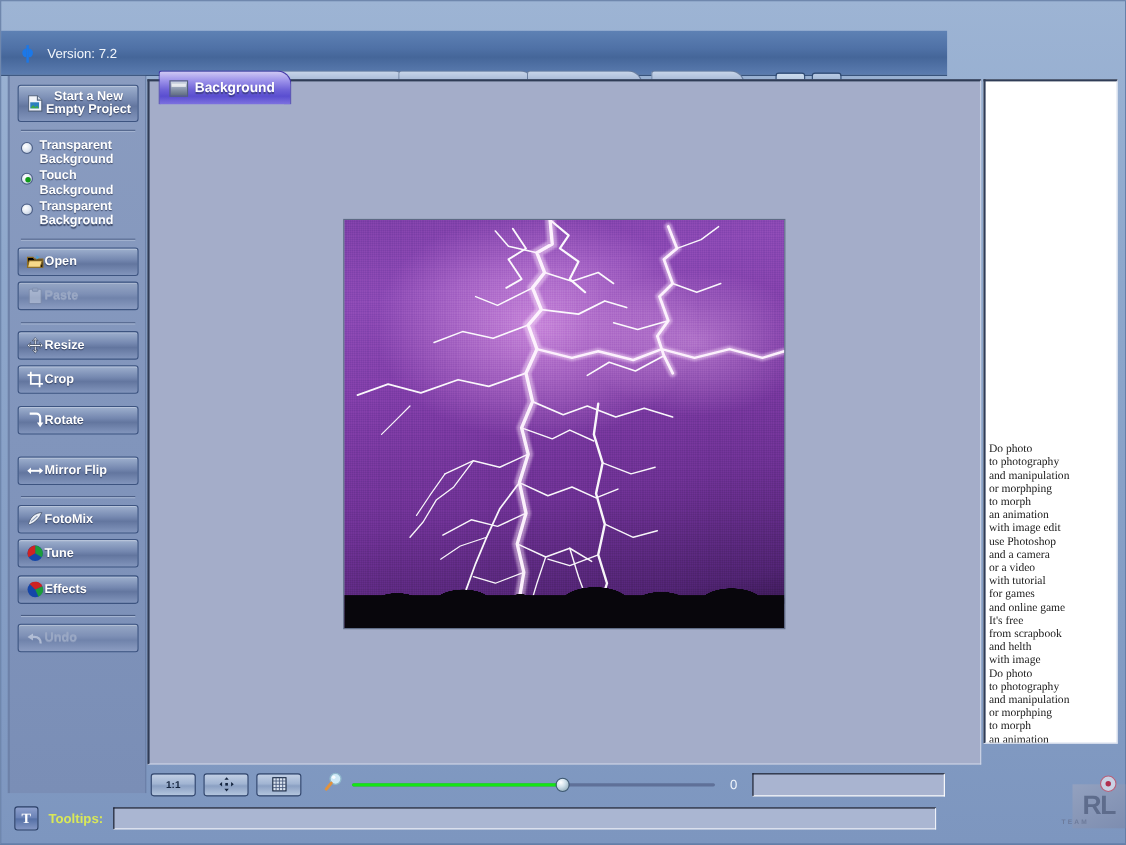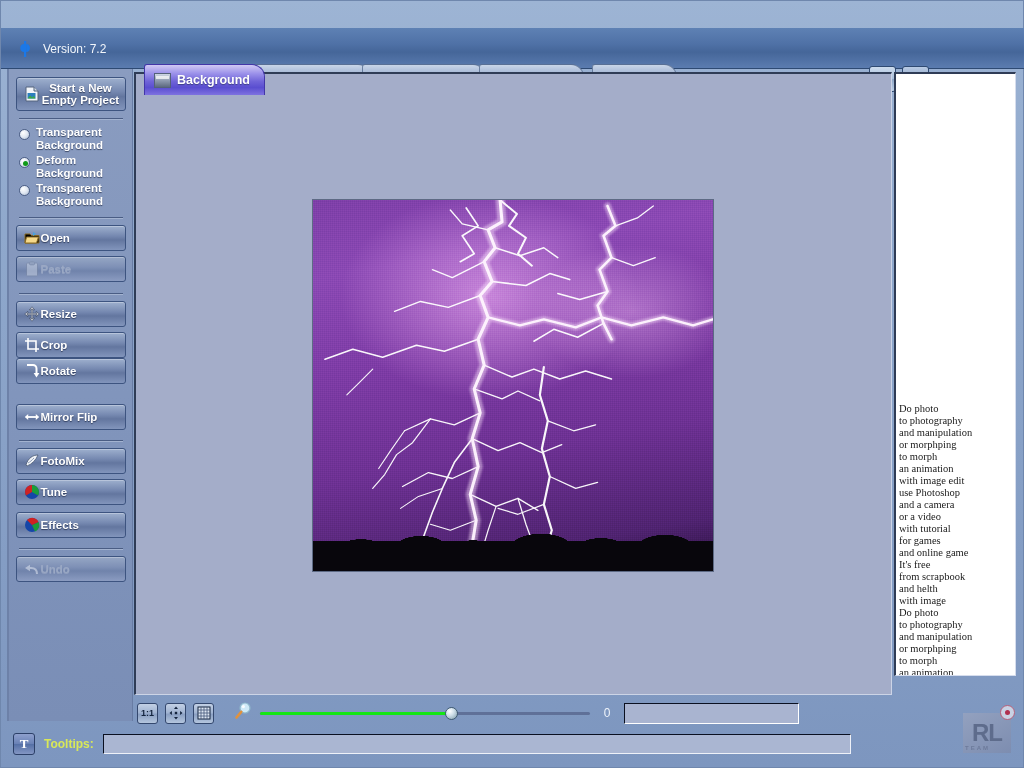--- a/index.html
+++ b/index.html
@@ -51,21 +51,21 @@
   .winbtn.close {
     width:45px;
     background: linear-gradient(180deg,#f2a59b 0%,#d9564a 48%,#c03a2e 52%,#e88074 100%);
     border:1px solid #9c3025; color:#fff; font-weight:bold;
   }
   .winbtn .minglyph { display:block;width:11px;height:3px;background:#1d334f;margin-top:6px;}
   .winbtn .maxglyph { display:block;width:10px;height:9px;border:2px solid #1d334f;}
 
   
   #toolbar {
-    position:absolute; left:0; top:27px; width:1024px; height:41px;
+    position:absolute; left:0; top:27px; width:860px; height:41px;
     background: linear-gradient(180deg,#5e81b4 0%,#4f71a6 40%,#456699 60%,#5b7cb0 100%);
     border-bottom:1px solid #2e4a73;
     padding-left:40px;
   }
   #brand-logo {
     position:absolute; left:14px; top:11px; width:20px;height:20px;
     color:#1b78e8; font-weight:bold; font-size:19px; line-height:19px;
     text-align:center; text-shadow:0 1px 0 rgba(255,255,255,.3);
   }
   #version-text {
@@ -200,21 +200,21 @@
     position:absolute; left:3px; top:329px; width:116px;
     font-family:"Liberation Serif", serif; font-size:10.5px; line-height:12px; color:#1a1a1a;
   }
   #rightpanel .marquee div{ white-space:nowrap; }
 
   
   #bottombar{
     position:absolute; left:133px; top:698px; width:758px; height:28px;
   }
   .zbtn{
-    width:21px;height:21px; border:1px solid #34486e; border-radius:3px;
+    width:41px;height:21px; border:1px solid #34486e; border-radius:3px;
     background: linear-gradient(180deg,#c2d0e5 0%,#a1b4d2 45%,#8ba0c3 55%,#b4c6de 100%);
     display:flex;align-items:center;justify-content:center; cursor:pointer;
     font-size:9px; font-weight:bold; color:#14243e; flex:none;
   }
   #slider-track{
     position:relative; width:330px; height:3px; background:#5f7098; border-radius:2px;
   }
   #slider-fill{position:absolute;left:0;top:0;height:3px;background:#14e614;border-radius:2px;}
   #slider-thumb{
     position:absolute; top:-5px; width:13px;height:13px;border-radius:50%;
@@ -241,21 +241,21 @@
   #tip-label{ font-size:12px; font-weight:bold; color:#d9e858;}
   #tip-field{
     flex:1; height:20px; margin-right:168px; background:#aab6d2;
     border:1px solid #0a1020; border-right-color:#eef1f8; border-bottom-color:#eef1f8;
   }
   
   #rl-logo{
     position:absolute; right:6px; bottom:6px; width:62px;height:56px;
   }
   #rl-logo .sq{
-    position:absolute; left:8px; top:8px; width:48px;height:40px;
+    position:absolute; left:20px; top:8px; width:48px;height:40px;
     background: linear-gradient(150deg,#93a1bf 0%,#7d8db0 100%);
     display:flex;align-items:center;justify-content:center;text-align:center;
   }
   #rl-logo .rl{
     font-size:24px; font-weight:bold; color:#5e6c8c; letter-spacing:-1px;
     font-family:"Liberation Sans", sans-serif; line-height:22px;
   }
   #rl-logo .team{
     position:absolute; left:10px; top:40px; font-size:6px; letter-spacing:2px;
     color:#6d7b9b; font-weight:bold;
@@ -344,21 +344,21 @@
     <div class="radio-row">
       <span class="radio"></span>
       <span class="radio-label">
         <span>Transparent</span><br>
         <span>Background</span>
       </span>
     </div>
     <div class="radio-row">
       <span class="radio on"></span>
       <span class="radio-label">
-        <span>Deform</span><br>
+        <span>Touch</span><br>
         <span>Background</span>
       </span>
     </div>
     <div class="radio-row">
       <span class="radio"></span>
       <span class="radio-label">
         <span>Transparent</span><br>
         <span>Background</span>
       </span>
     </div>
@@ -399,21 +399,21 @@
       <span>Resize</span>
     </div>
     <div class="sbtn" style="margin-top:5px">
       <span class="sicon">
         <svg width="16" height="16" viewBox="0 0 16 16" fill="none" stroke="#fff" stroke-width="1.6">
           <path d="M4 1v11h11M1 4h11v11"></path>
         </svg>
       </span>
       <span>Crop</span>
     </div>
-    <div class="sbtn" style="margin-top:0">
+    <div class="sbtn" style="margin-top:11px">
       <span class="sicon">
         <svg width="16" height="16" viewBox="0 0 16 16">
           <path d="M3 2h6a3.5 3.5 0 0 1 3.5 3.5V11" fill="none" stroke="#fff" stroke-width="2"></path>
           <path d="M12.5 14.5L9.6 10h5.8z" fill="#fff"></path>
         </svg>
       </span>
       <span>Rotate</span>
     </div>
     <div class="sbtn" style="margin-top:20px">
       <span class="sicon">

